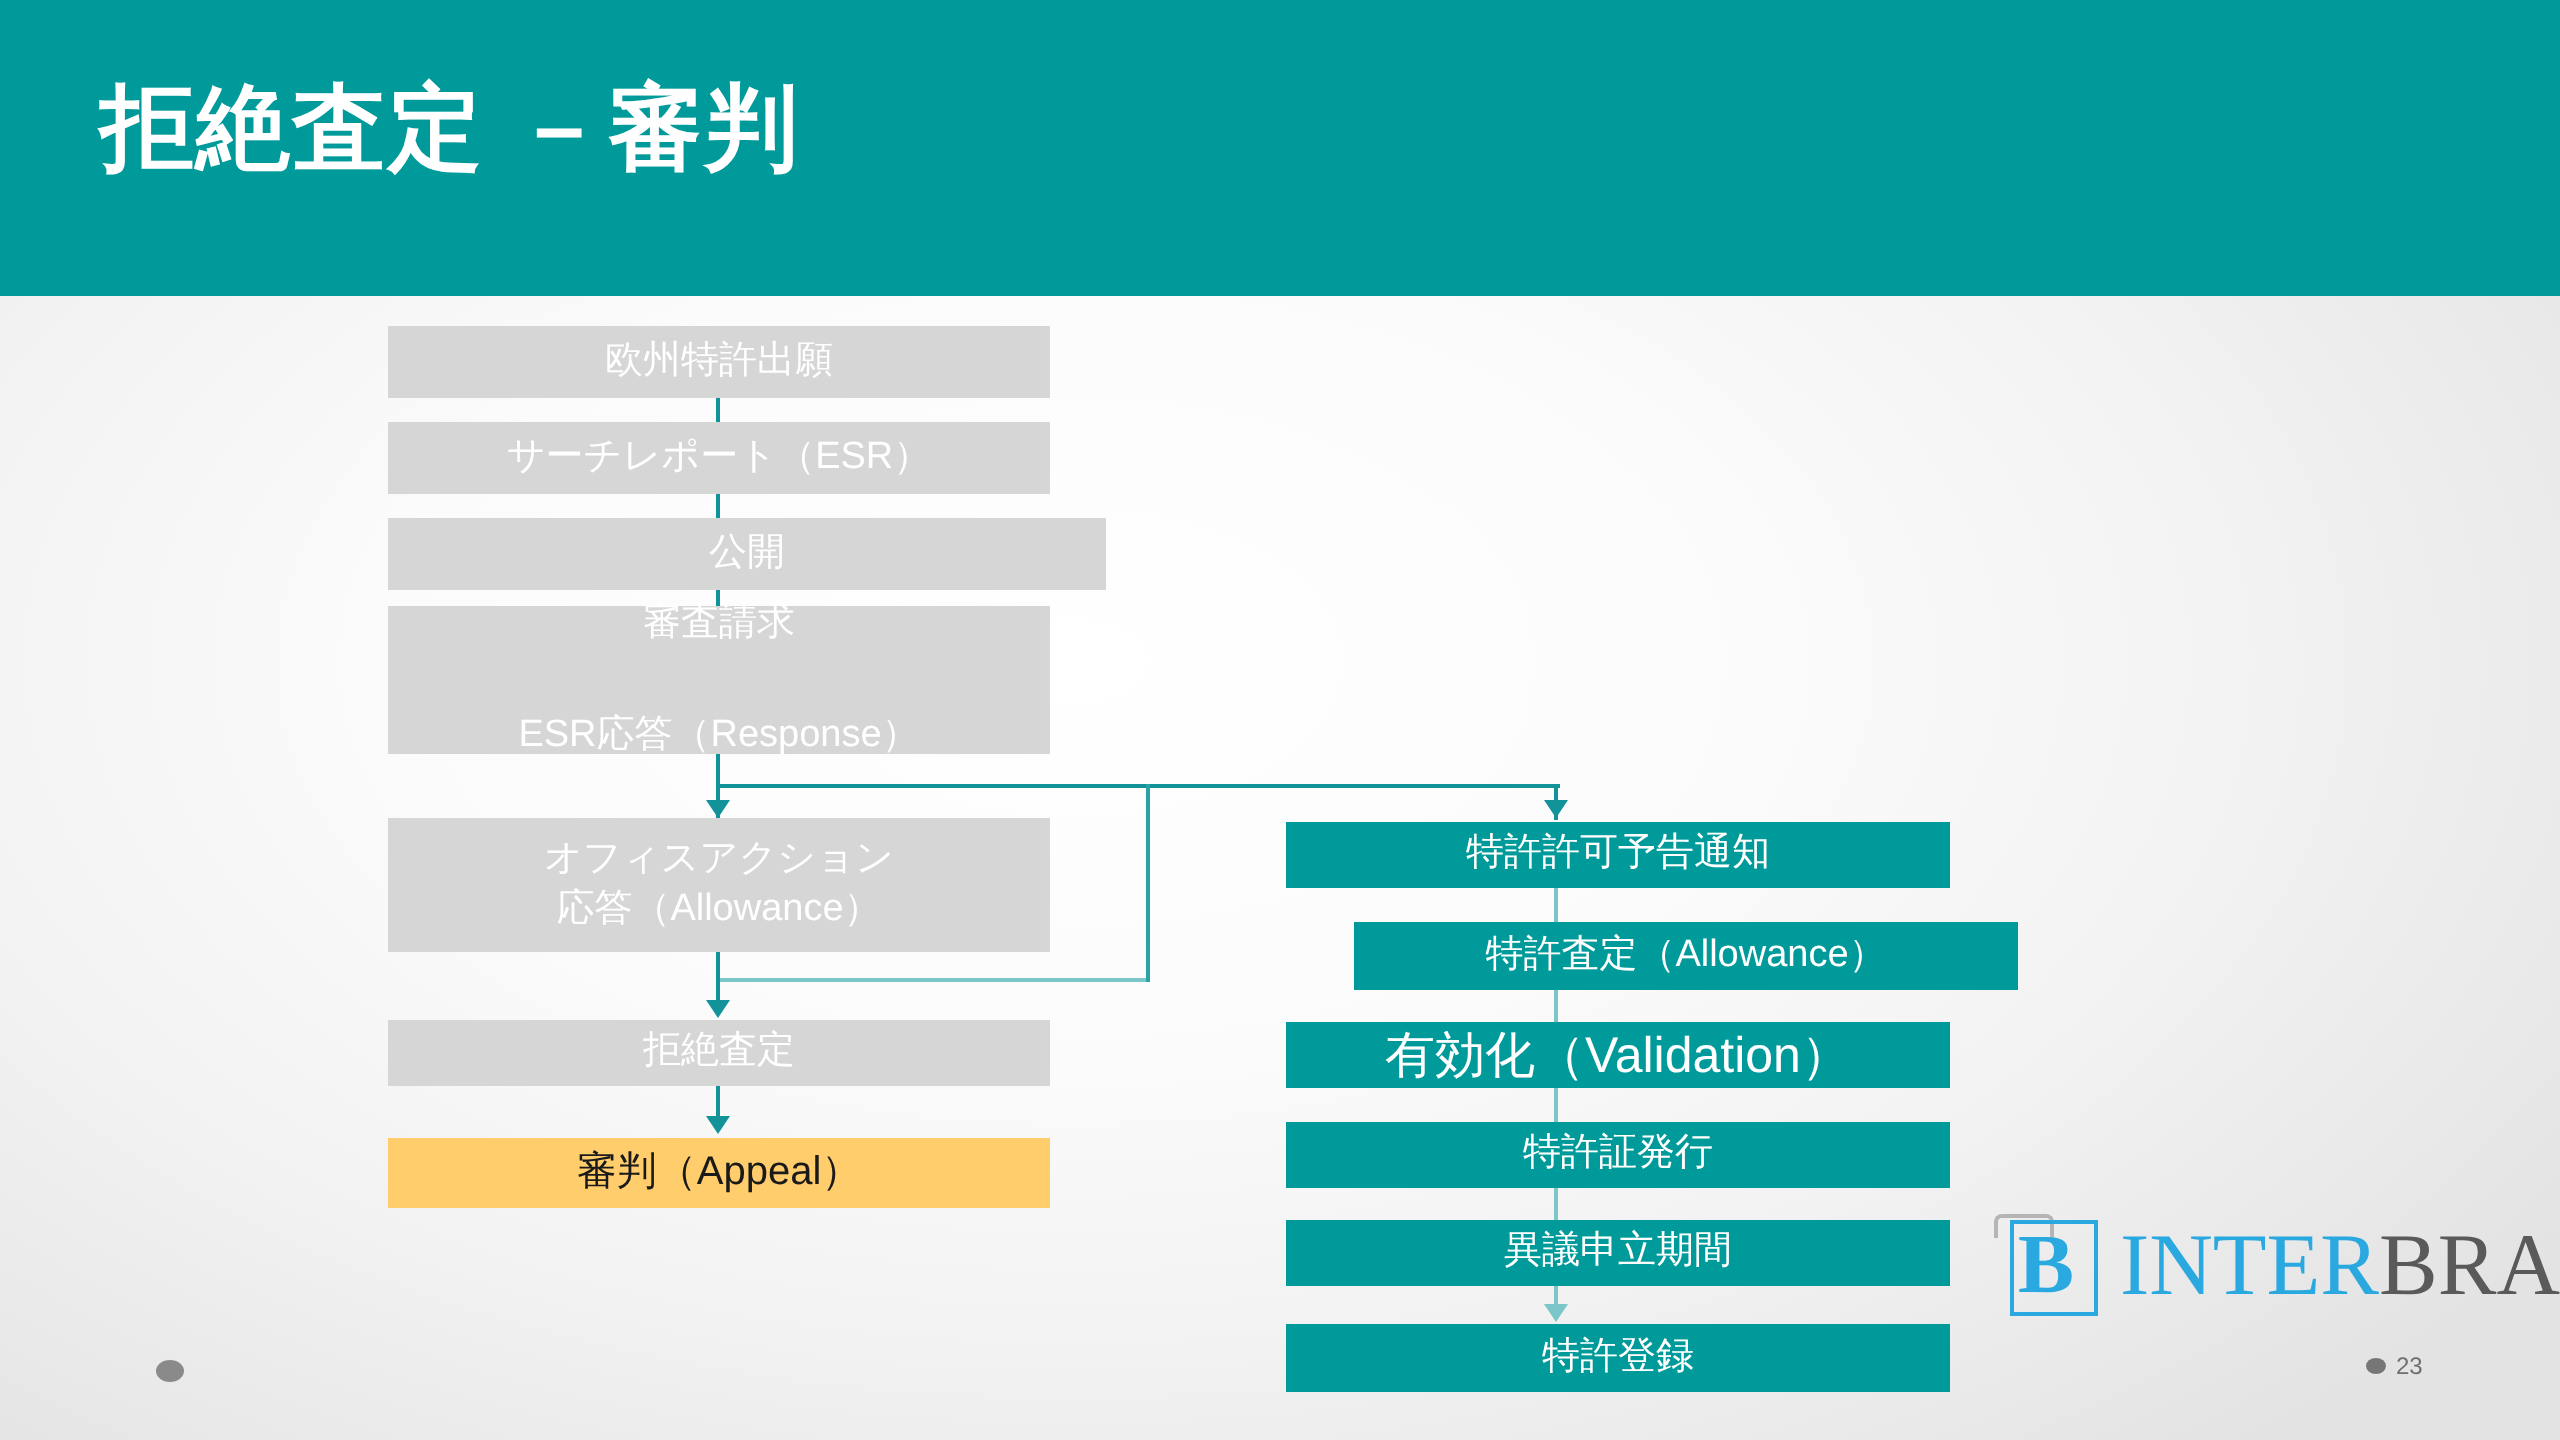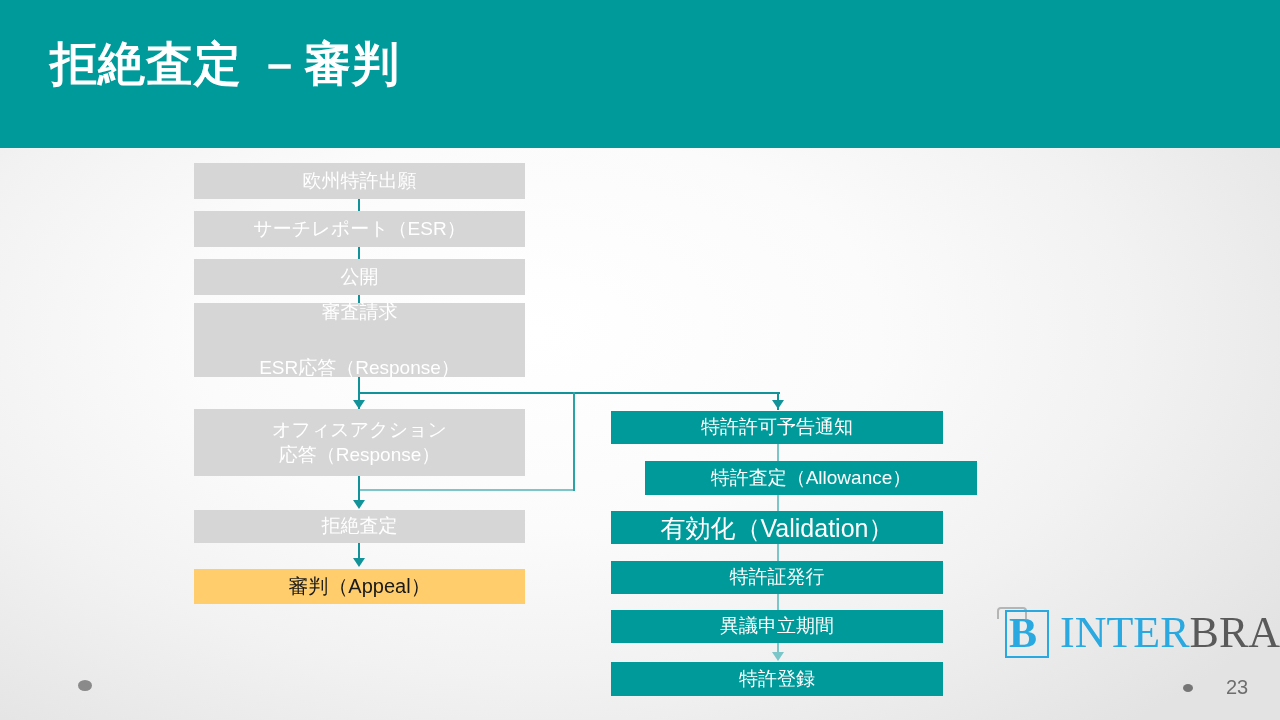--- a/index.html
+++ b/index.html
@@ -52,20 +52,21 @@
     text-align: right;
     line-height: 1.28;
   }
   .node-gray {
     background: #d6d6d6;
     color: #ffffff;
   }
   .node-teal {
     background: #009a9a;
     color: #ffffff;
+    margin-left: 32px;
   }
   .node-amber {
     background: #ffcd6b;
     color: #1a1a1a;
   }
   .node-line {
     display: block;
     white-space: nowrap;
   }
 
@@ -109,23 +110,22 @@
     align-items: center;
     gap: 5px;
   }
   .page-dot {
     width: 10px;
     height: 8px;
     border-radius: 50%;
     background: #767676;
   }
   .page-num {
-    font-size: 20px;
+    font-size: 12px;
     color: #6e6e6e;
-    margin-left: 28px;
   }
 
   
   .logo {
     position: absolute;
     left: 997px;
     top: 606px;
     display: flex;
     align-items: center;
     gap: 9px;
@@ -190,41 +190,41 @@
   </div>
 
   <div class="conn conn-v" style="left:358px; top:199px; height:12px;"></div>
 
   <div class="node node-gray" style="left:194px; top:211px; width:331px; height:36px; font-size:19px;">
     <span class="node-line">サーチレポート（ESR）</span>
   </div>
 
   <div class="conn conn-v" style="left:358px; top:247px; height:12px;"></div>
 
-  <div class="node node-gray" style="left:194px; top:259px; width:331px; height:36px; font-size:19px;">
+  <div class="node node-gray" style="left:194px; top:259px; width:359px; height:36px; font-size:19px;">
     <span class="node-line">公開</span>
   </div>
 
   <div class="conn conn-v" style="left:358px; top:295px; height:8px;"></div>
 
   <div class="node node-gray" style="left:194px; top:303px; width:331px; height:74px; font-size:19px;gap:32px;">
     <span class="node-line">審査請求</span>
     <span class="node-line">ESR応答（Response）</span>
   </div>
 
   <div class="conn conn-v" style="left:358px; top:377px; height:18px;"></div>
 
   <div class="conn conn-h" style="left:358px; top:392px; width:422px;"></div>
 
   <div class="conn conn-v" style="left:358px; top:392px; height:18px;"></div>
   <div class="arrow-down" style="left:353px; top:400px;"></div>
 
   <div class="node node-gray" style="left:194px; top:409px; width:331px; height:67px; font-size:19px;">
     <span class="node-line">オフィスアクション</span>
-    <span class="node-line">応答（Response）</span>
+    <span class="node-line">応答（Allowance）</span>
   </div>
 
   <div class="conn conn-v" style="left:358px; top:476px; height:14px;"></div>
   <div class="conn conn-h conn-light" style="left:358px; top:489px; width:217px;"></div>
   <div class="conn conn-v conn-mid" style="left:573px; top:392px; height:99px;"></div>
 
   <div class="conn conn-v" style="left:358px; top:489px; height:14px;"></div>
   <div class="arrow-down" style="left:353px; top:500px;"></div>
 
   <div class="node node-gray" style="left:194px; top:510px; width:331px; height:33px; font-size:19px;">

